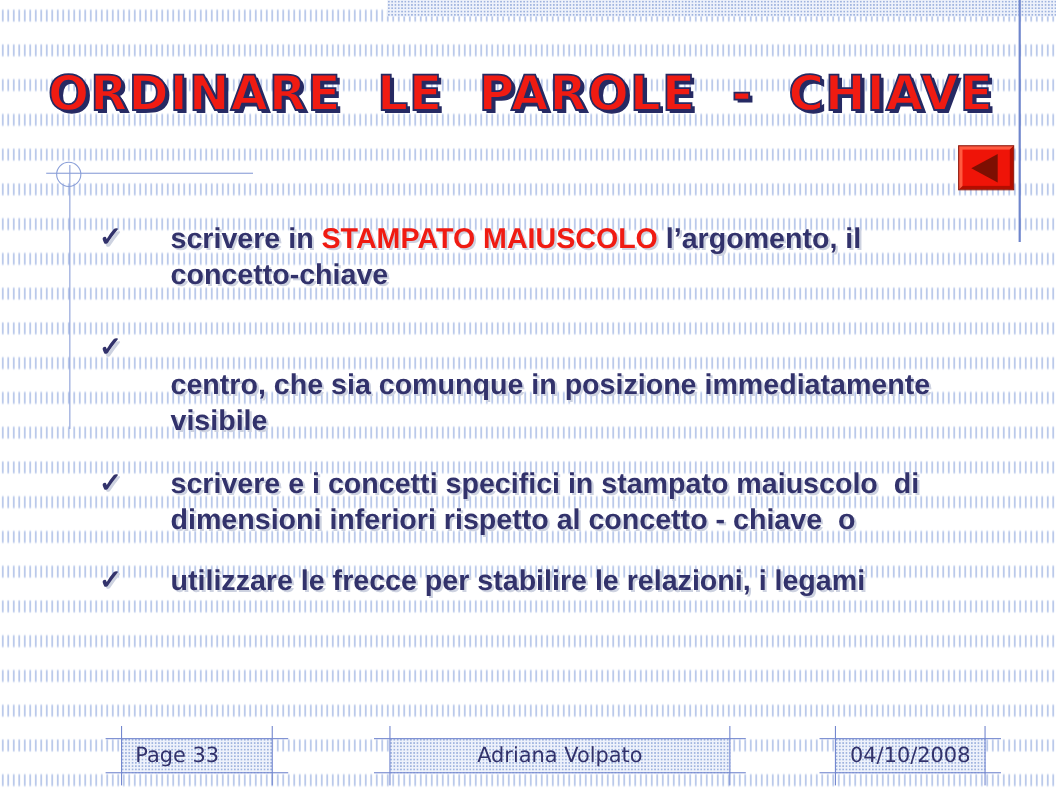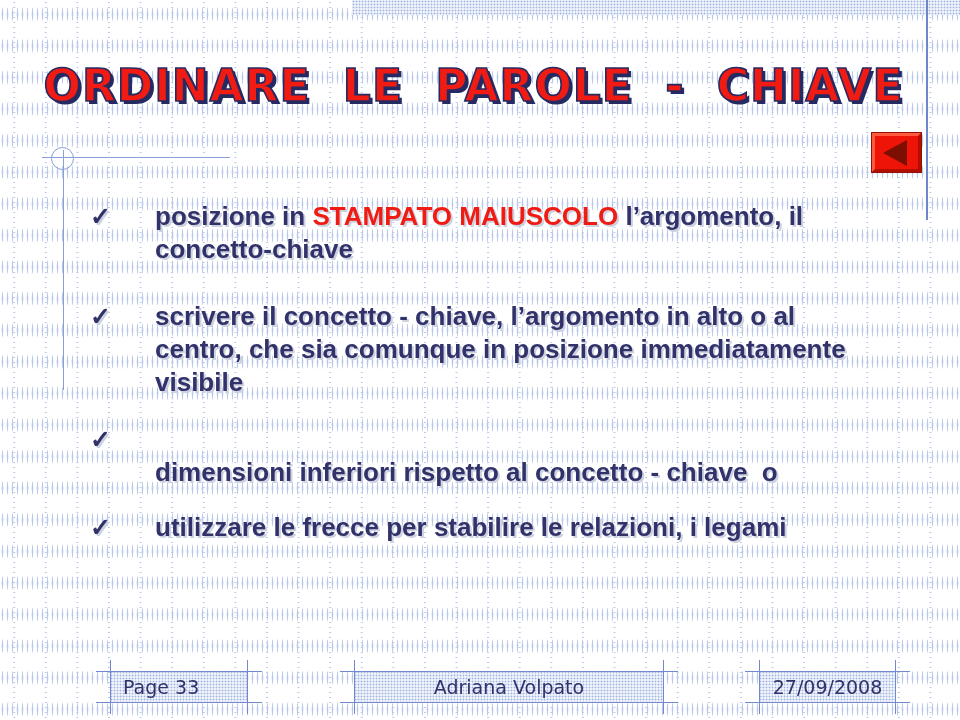--- a/index.html
+++ b/index.html
@@ -118,29 +118,29 @@
     <span class="back-triangle"></span>
   </button>
 
   <div class="decor-hline"></div>
   <div class="decor-vline"></div>
   <div class="decor-circle"></div>
 
   <ul class="bullets">
     <li class="li-1">
       <span class="check">✓</span>
-      <div class="btext"><span>posizione in </span><span class="red">STAMPATO MAIUSCOLO</span><span> l’argomento, il</span><br><span>concetto-chiave</span></div>
+      <div class="btext"><span>scrivere in </span><span class="red">STAMPATO MAIUSCOLO</span><span> l’argomento, il</span><br><span>concetto-chiave</span></div>
     </li>
     <li class="li-2">
       <span class="check">✓</span>
-      <div class="btext"><span>scrivere il concetto - chiave, l’argomento in alto o al</span><br><span>centro, che sia comunque in posizione immediatamente</span><br><span>visibile</span></div>
+      <div class="btext"><br><span>centro, che sia comunque in posizione immediatamente</span><br><span>visibile</span></div>
     </li>
     <li class="li-3">
       <span class="check">✓</span>
-      <div class="btext"><br><span>dimensioni inferiori rispetto al concetto - chiave  o</span><br></div>
+      <div class="btext"><span>scrivere e i concetti specifici in stampato maiuscolo  di</span><br><span>dimensioni inferiori rispetto al concetto - chiave  o</span><br></div>
     </li>
     <li>
       <span class="check">✓</span>
       <div class="btext"><span>utilizzare le frecce per stabilire le relazioni, i legami</span></div>
     </li>
   </ul>
 
   <div class="fbox fbox-page">
     <div class="fill hatch"></div>
     <div class="fline-h top"></div>
@@ -158,16 +158,16 @@
     <div class="fline-v right"></div>
     <span class="ftext">Adriana Volpato</span>
   </div>
 
   <div class="fbox fbox-date">
     <div class="fill hatch"></div>
     <div class="fline-h top"></div>
     <div class="fline-h bot"></div>
     <div class="fline-v left"></div>
     <div class="fline-v right"></div>
-    <span class="ftext">27/09/2008</span>
+    <span class="ftext">04/10/2008</span>
   </div>
 
 </div>
 
 </body></html>

